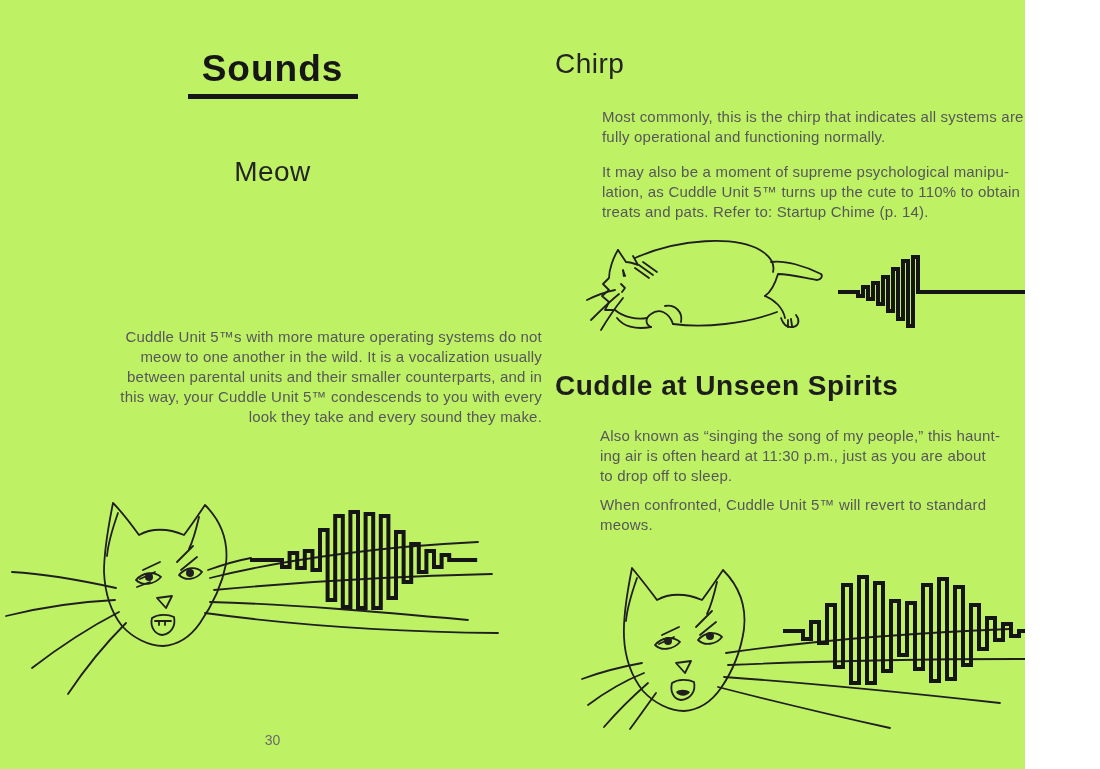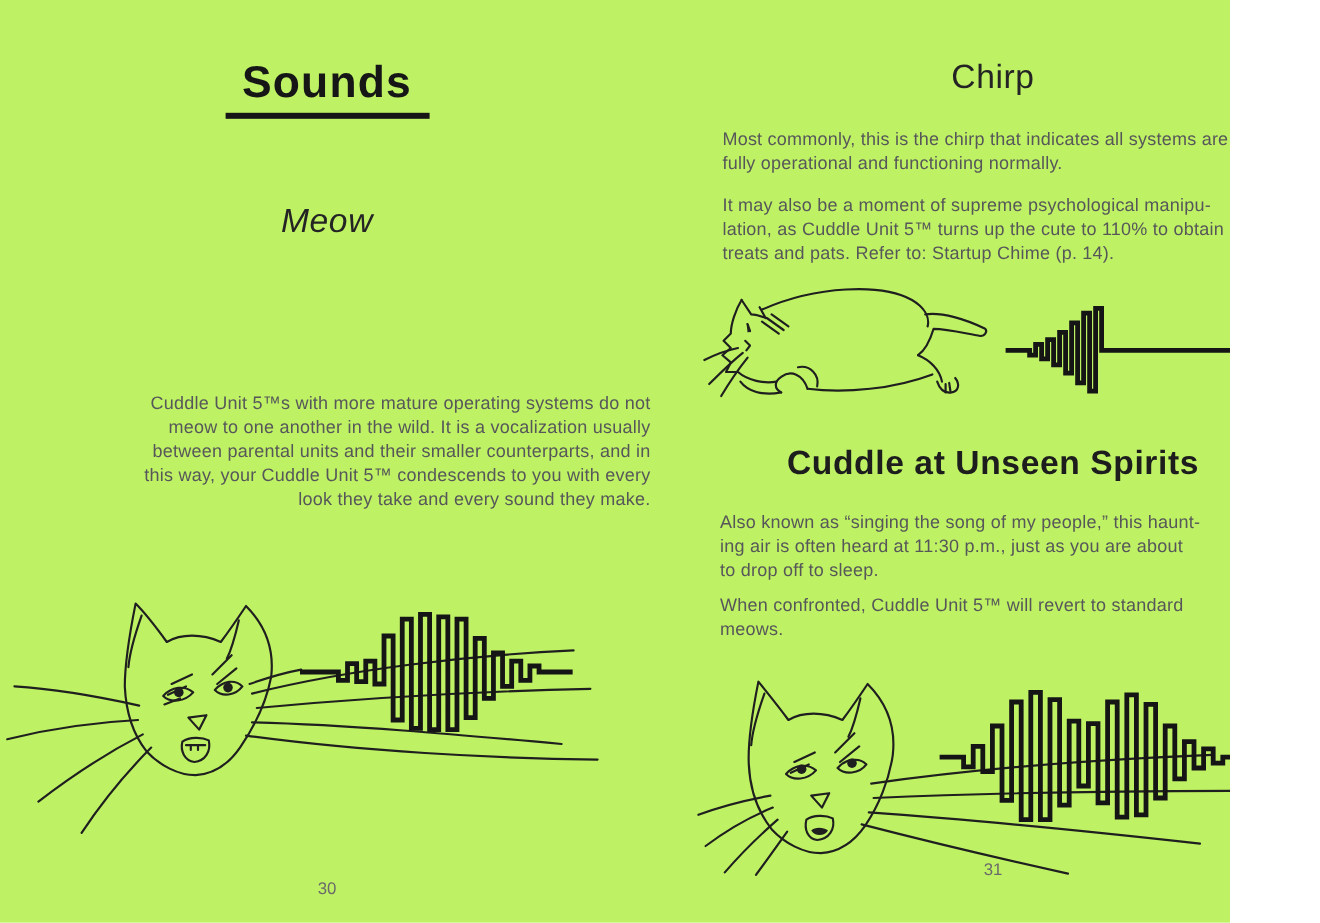--- a/index.html
+++ b/index.html
@@ -1,40 +1,40 @@
 <!DOCTYPE html>
 <html><head>
 <meta charset="utf-8">
 <style>
   html,body{margin:0;padding:0;background:#fff;}
   #spread{position:relative;width:1025px;height:769px;background:#bef264;overflow:hidden;
           font-family:"Liberation Sans", sans-serif;}
   .abs{position:absolute;}
   .pgcenter-left{left:0;width:545px;text-align:center;}
-  .pgcenter-right{left:555px;width:545px;text-align:center;}
+  .pgcenter-right{left:555px;width:545px;}
   .chapter-title{font-size:37px;font-weight:bold;letter-spacing:1px;color:#161616;}
   .rule{background:#161616;height:5px;}
   .h2{font-size:28px;font-weight:500;color:#242424;letter-spacing:0.5px;}
   .h2-bold{font-size:28px;font-weight:bold;color:#1d1d1d;letter-spacing:0.5px;}
   .para{font-size:15px;line-height:20px;color:#57575a;white-space:pre-line;letter-spacing:0.2px;}
   .pagenum{font-size:14px;color:#6a6a6a;}
   svg{display:block;}
   .ink{stroke:#1f1f1f;fill:none;stroke-width:1.8;stroke-linecap:round;stroke-linejoin:round;}
   .inkfill{fill:#1f1f1f;stroke:none;}
   .wave{stroke:#151515;fill:none;stroke-linecap:butt;stroke-linejoin:miter;}
 </style>
 </head>
 <body>
 
 <div id="spread">
 
   <div class="abs pgcenter-left chapter-title" style="top:48px;">Sounds</div>
   <div class="abs rule" style="left:188px;top:94px;width:170px;"></div>
 
-  <div class="abs pgcenter-left h2" style="top:168px;font-style:italic;">Meow</div>
+  <div class="abs pgcenter-left h2" style="top:156px;">Meow</div>
 
 
   <div class="abs para" style="left:52px;top:327px;width:490px;text-align:right;">Cuddle Unit 5™s with more mature operating systems do not
 meow to one another in the wild. It is a vocalization usually
 between parental units and their smaller counterparts, and in
 this way, your Cuddle Unit 5™ condescends to you with every
 look they take and every sound they make.</div>
 
   <svg class="abs" style="left:0;top:480px;" width="550" height="250" viewBox="0 0 550 250">
     <g>
@@ -156,15 +156,14 @@
       <path class="ink" d="M76,140 C66,154 56,168 50,176"></path>
 
       <path class="ink" d="M146,100 C230,88 330,80 430,76"></path>
       <path class="ink" d="M148,112 C240,108 350,106 452,106"></path>
       <path class="ink" d="M144,124 C230,130 330,140 420,150"></path>
       <path class="ink" d="M138,134 C200,150 260,164 310,175"></path>
     </g>
     <path class="wave" d="M203,78 L223,78 L223,86 L231,86 L231,69 L239,69 L239,90 L247,90 L247,52 L255,52 L255,114 L263,114 L263,32 L271,32 L271,130 L279,130 L279,24 L287,24 L287,130 L295,130 L295,30 L303,30 L303,118 L311,118 L311,48 L319,48 L319,102 L327,102 L327,50 L335,50 L335,116 L343,116 L343,32 L351,32 L351,128 L359,128 L359,26 L367,26 L367,126 L375,126 L375,34 L383,34 L383,112 L391,112 L391,52 L399,52 L399,96 L407,96 L407,65 L415,65 L415,87 L423,87 L423,71 L431,71 L431,83 L439,83 L439,78 L457,78" stroke-width="4"></path>
   </svg>
 
-  <div class="abs pgcenter-right pagenum" style="top:716px;">31</div>
 
 </div>
 
 </body></html>

